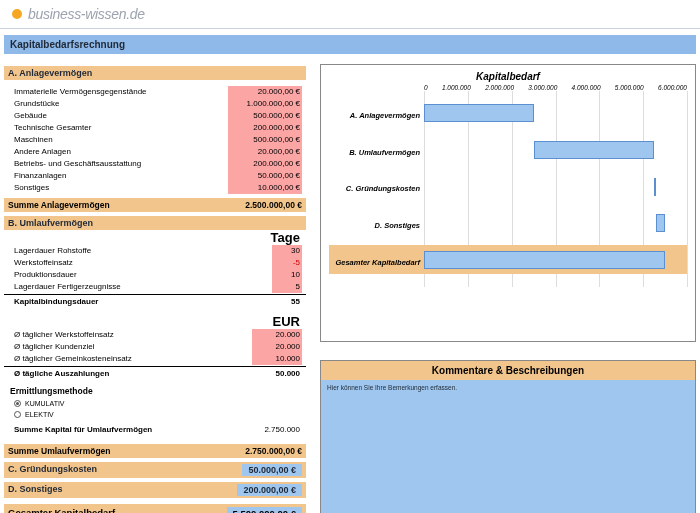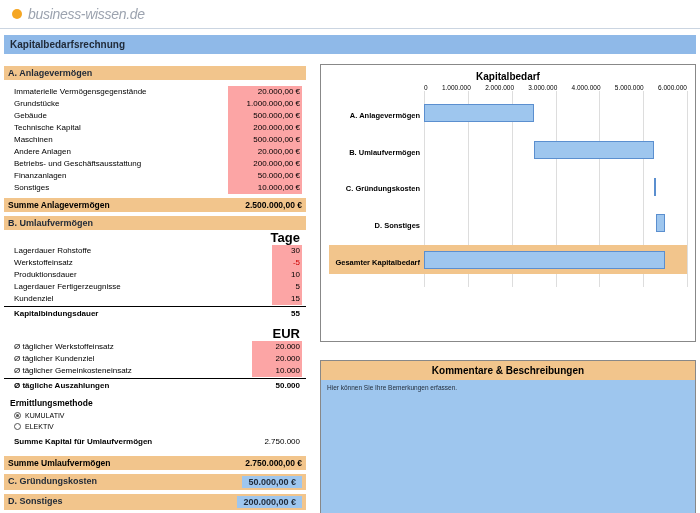--- a/index.html
+++ b/index.html
@@ -21,21 +21,21 @@
   .col-head { text-align: right; font-weight: bold; padding-right: 6px; font-size: 13px; }
   .hr { border-top: 1px solid #000; margin: 1px 0; }
   .radio-row { display: flex; align-items: center; gap: 4px; padding-left: 10px; font-size: 7px; line-height: 11px; }
   .radio { width: 7px; height: 7px; border: 1px solid #555; border-radius: 50%; display: inline-flex; align-items: center; justify-content: center; }
   .radio.sel::after { content: ''; width: 3px; height: 3px; background: #555; border-radius: 50%; }
   .grand { background: #f2c58c; font-weight: bold; font-size: 9.5px; padding: 3px 4px; display: flex; justify-content: space-between; }
   .grand .val { background: #9ec6ee; padding: 1px 6px; }
   .sec-val-blue { background: #9ec6ee; padding: 1px 6px; font-weight: bold; }
 
   
-  .chart { border: 1px solid #888; padding: 6px 8px 10px 8px; position: relative; height: 278px; }
+  .chart { border: 1px solid #888; padding: 6px 8px 10px 8px; position: relative; height: 278px; font-style: italic; }
   .chart-title { text-align: center; font-weight: bold; font-size: 10px; margin-bottom: 2px; }
   .chart-axis { display: flex; font-size: 6.5px; padding-left: 95px; justify-content: space-between; margin-bottom: 4px; }
   .chart-body { position: relative; height: 184px; }
   .chart-row { position: absolute; left: 0; right: 0; height: 24px; display: flex; align-items: center; }
   .chart-lbl { width: 95px; font-size: 7.5px; font-weight: bold; text-align: right; padding-right: 4px; }
   .chart-bar-area { flex: 1; position: relative; height: 100%; }
   .chart-grid { position: absolute; top: 0; bottom: 0; left: 95px; right: 0; }
   .grid-line { position: absolute; top: -4px; bottom: -8px; width: 1px; background: #ddd; }
   .chart-bar { position: absolute; height: 18px; top: 3px; background: #9ec6ee; border: 1px solid #5b8fcf; }
   .chart-row.total .chart-lbl { font-weight: bold; }
@@ -69,21 +69,21 @@
         </div>
         <div class="row">
           <span class="lbl">Grundstücke</span>
           <span class="val"><span class="cell-blue">1.000.000,00 €</span></span>
         </div>
         <div class="row">
           <span class="lbl">Gebäude</span>
           <span class="val"><span class="cell-blue">500.000,00 €</span></span>
         </div>
         <div class="row">
-          <span class="lbl">Technische Kapital</span>
+          <span class="lbl">Technische Gesamter</span>
           <span class="val"><span class="cell-blue">200.000,00 €</span></span>
         </div>
         <div class="row">
           <span class="lbl">Maschinen</span>
           <span class="val"><span class="cell-blue">500.000,00 €</span></span>
         </div>
         <div class="row">
           <span class="lbl">Andere Anlagen</span>
           <span class="val"><span class="cell-blue">20.000,00 €</span></span>
         </div>
@@ -116,24 +116,20 @@
           <span class="lbl">Werkstoffeinsatz</span>
           <span class="val"><span class="cell-blue" style="min-width:30px;color:#c00;">-5</span></span>
         </div>
         <div class="row">
           <span class="lbl">Produktionsdauer</span>
           <span class="val"><span class="cell-blue" style="min-width:30px;">10</span></span>
         </div>
         <div class="row">
           <span class="lbl">Lagerdauer Fertigerzeugnisse</span>
           <span class="val"><span class="cell-blue" style="min-width:30px;">5</span></span>
-        </div>
-        <div class="row">
-          <span class="lbl">Kundenziel</span>
-          <span class="val"><span class="cell-blue" style="min-width:30px;">15</span></span>
         </div>
       </div>
     <div class="hr"></div>
     <div class="row">
       <span class="lbl" style="font-weight:bold">Kapitalbindungsdauer</span>
       <span class="val" style="font-weight:bold;padding-right:2px">55</span>
     </div>
     <div style="height:6px"></div>
     <div class="col-head">EUR</div>
     <div id="secB-eur">

